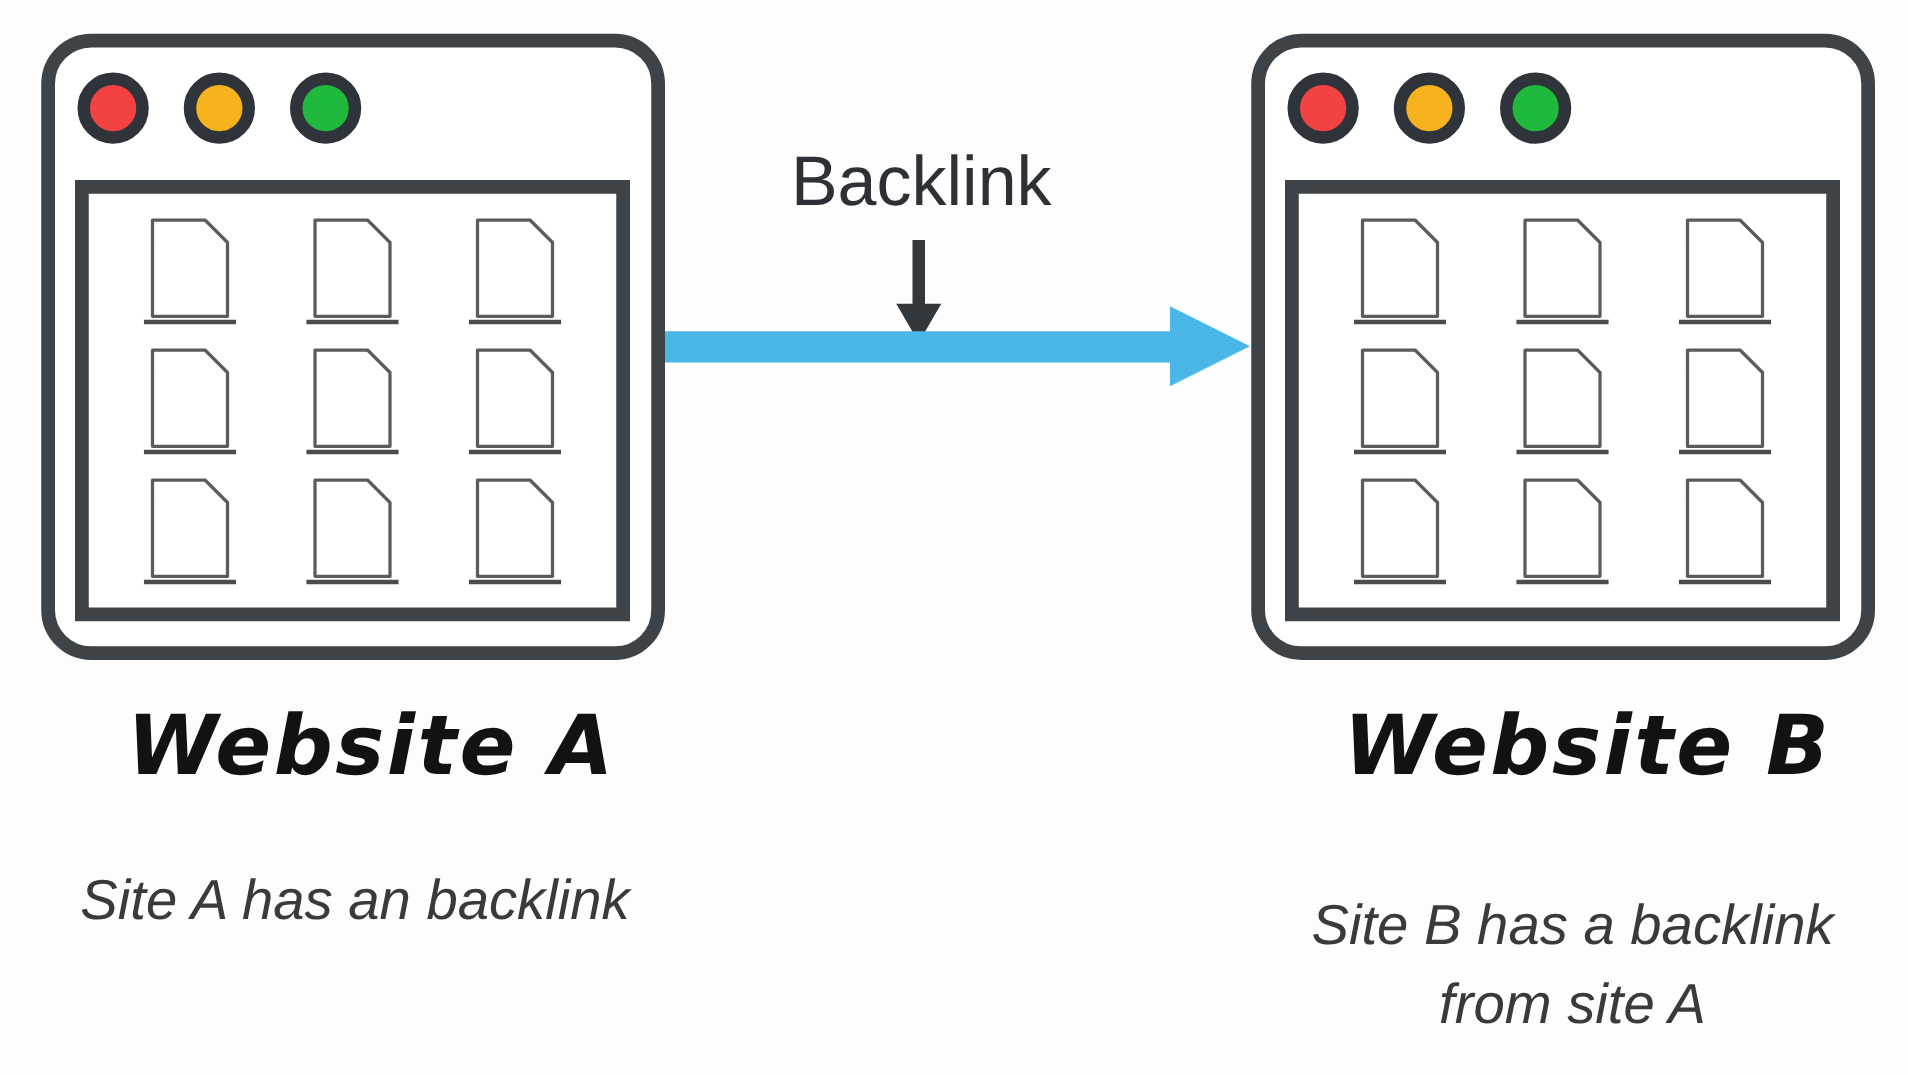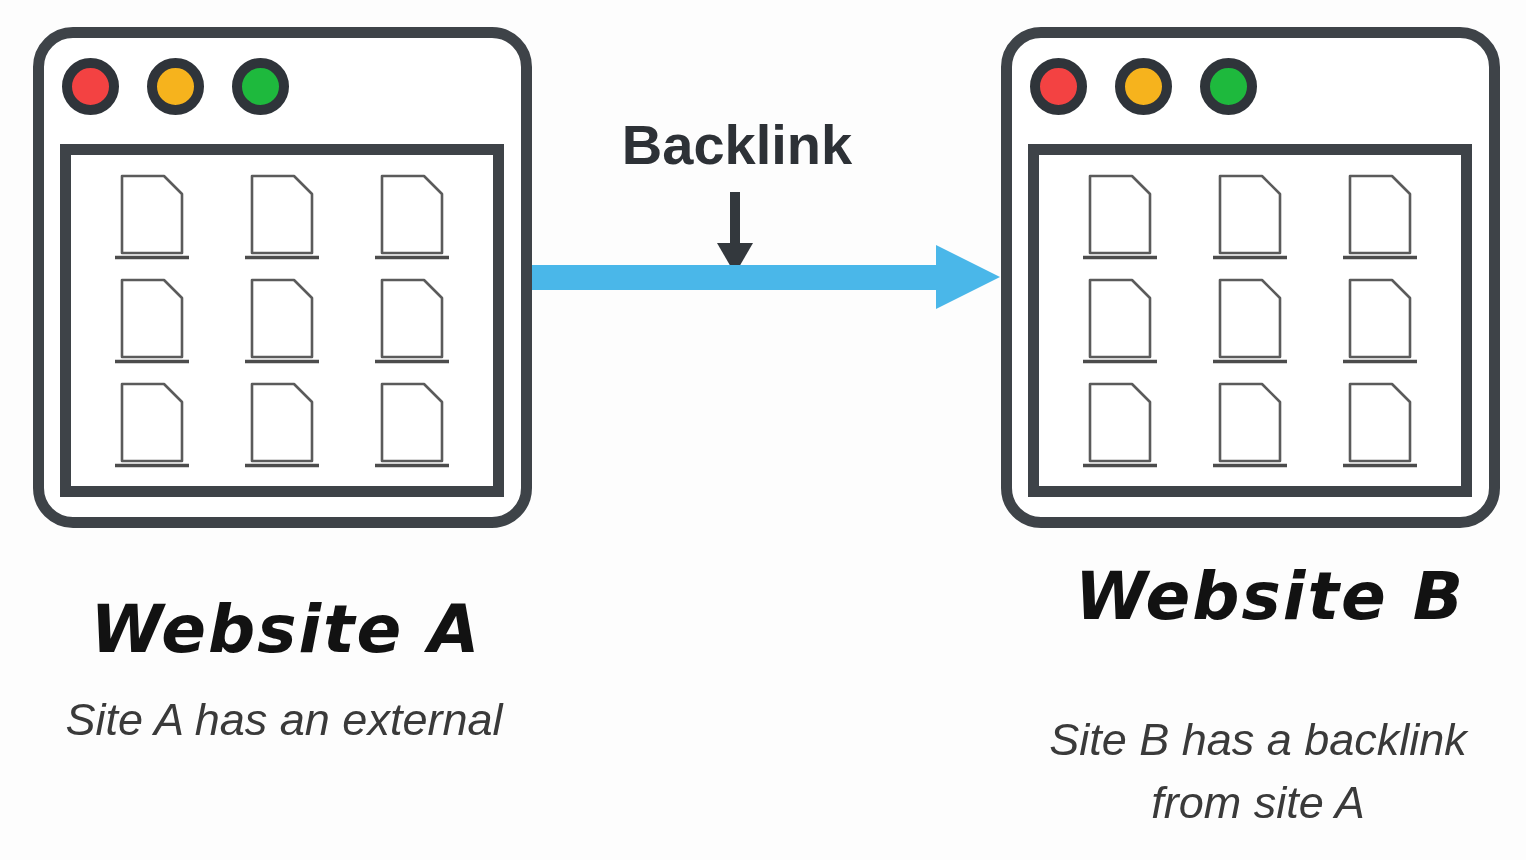--- a/index.html
+++ b/index.html
@@ -63,40 +63,40 @@
     border-top:32px solid transparent;
     border-bottom:32px solid transparent;
     border-left:64px solid #4ab7e9;
   }
   .backlink-label {
     position:absolute;
     left:587px; top:116px;
     width:300px;
     text-align:center;
     font-size:56px;
-    font-weight:bold;
+    font-weight:normal;
     color:#2d3136;
     line-height:58px;
   }
   .down-arrow { position:absolute; left:716px; top:192px; }
 
   
   .site-title {
     position:absolute;
     top:558px;
     width:520px;
     text-align:center;
     font-family:"DejaVu Sans", sans-serif;
     font-weight:bold;
     font-style:italic;
     font-size:66px;
     letter-spacing:2px;
     color:#121212;
   }
-  .site-title-a { left:26px;margin-top:33px; }
+  .site-title-a { left:37px; }
   .site-title-b { left:1010px; }
 
   .site-caption {
     position:absolute;
     width:540px;
     text-align:center;
     font-style:italic;
     font-size:45px;
     line-height:63px;
     color:#3a3a3a;
@@ -258,18 +258,18 @@
     <polygon points="1,51 37,51 19,82" fill="#33383d"></polygon>
   </svg>
 </div>
 <div class="arrow-shaft"></div>
 <div class="arrow-head"></div>
 
 <div class="site-title site-title-a">Website A</div>
 <div class="site-title site-title-b">Website B</div>
 
 <div class="site-caption site-caption-a">
-  <div>Site A has an external</div>
+  <div>Site A has an backlink</div>
 </div>
 <div class="site-caption site-caption-b">
   <div>Site B has a backlink</div>
   <div>from site A</div>
 </div>
 
 </body></html>

